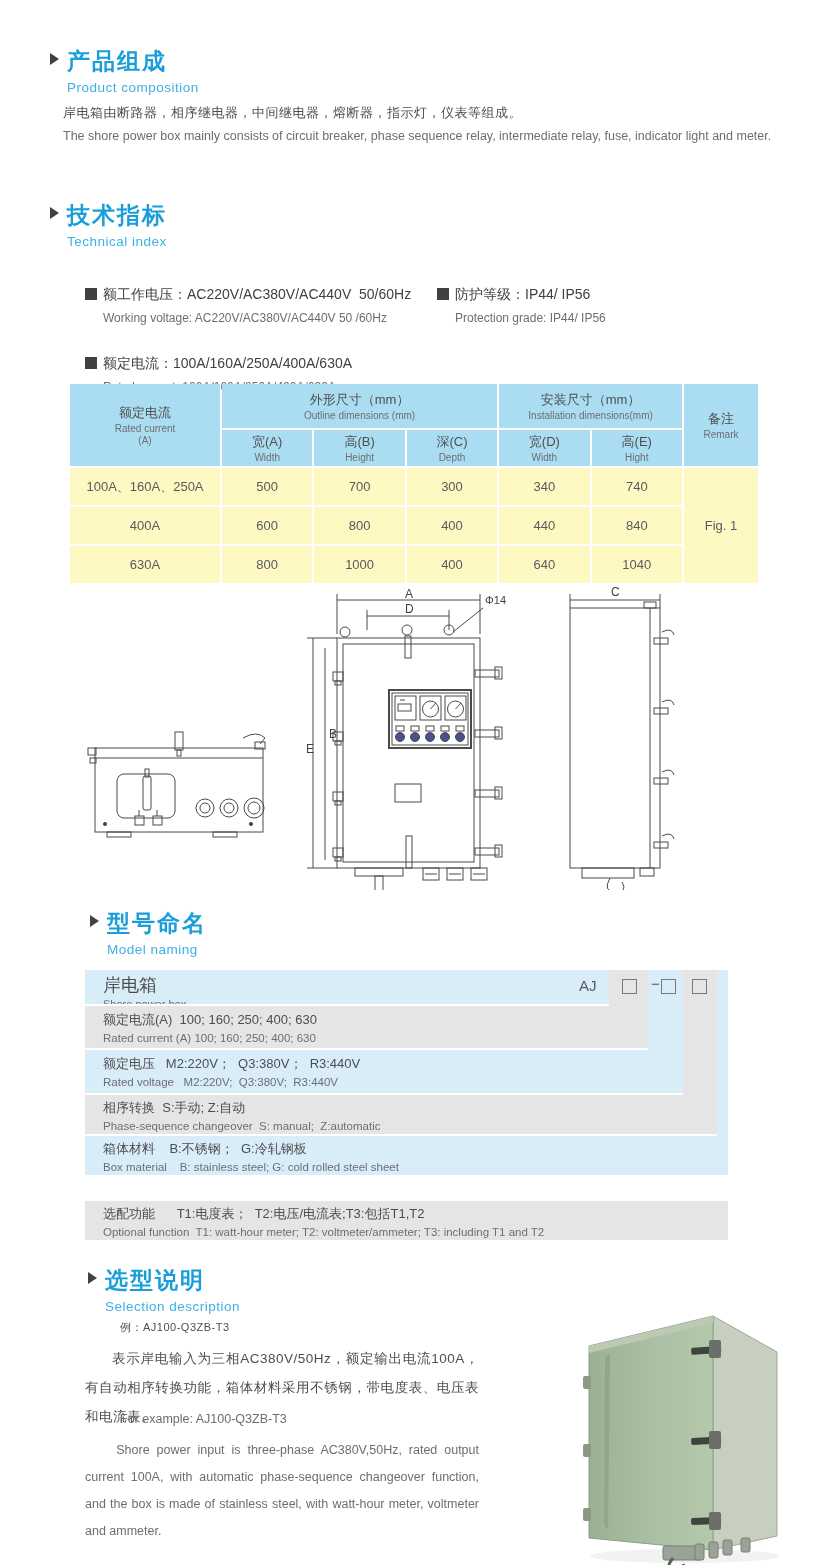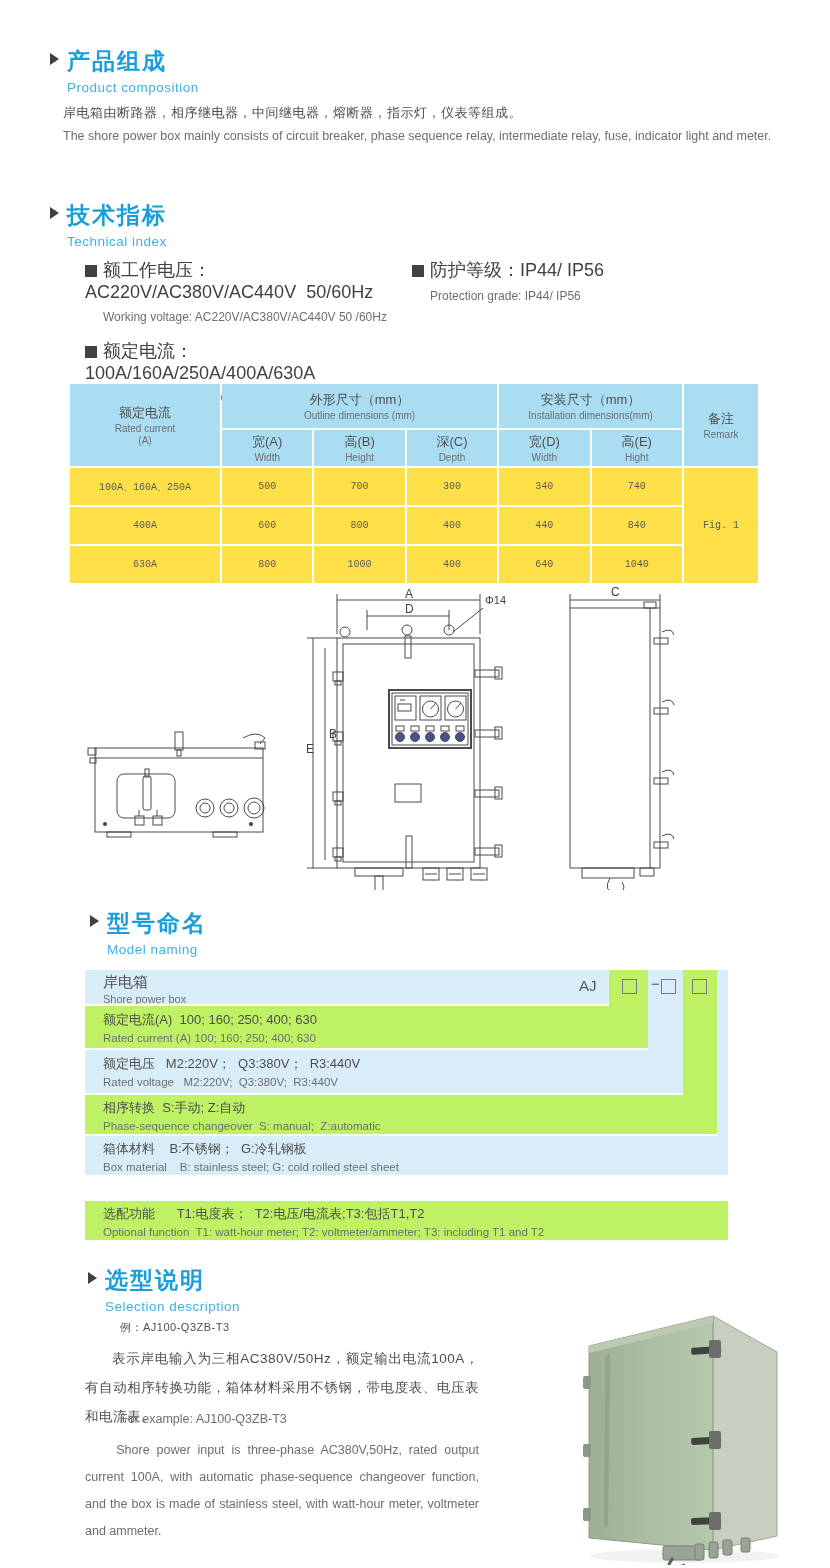--- a/index.html
+++ b/index.html
@@ -12,36 +12,36 @@
   .tri{width:0;height:0;border-left:9px solid #414042;border-top:6px solid transparent;
        border-bottom:6px solid transparent;margin:7px 8px 0 0;}
   .sec-title{font-size:23px;color:#199ed9;letter-spacing:2px;font-weight:bold;}
   .sec-sub{font-size:13.5px;color:#3fb0e3;margin-top:3px;letter-spacing:0.5px;}
 
   .zh-p{font-size:13px;color:#4d4e50;letter-spacing:0.5px;}
   .en-p{font-size:12.5px;color:#6d6e71;}
 
   
   .spec{margin-bottom:13px;}
-  .spec .zh{font-size:18px;color:#414042;white-space:pre-wrap;}
+  .spec .zh{font-size:14px;color:#414042;white-space:pre-wrap;margin-top:28px;}
   .sq{display:inline-block;width:12px;height:12px;background:#414042;margin-right:6px;vertical-align:-1px;}
   .spec .en{font-size:12px;color:#6d6e71;margin:6px 0 0 18px;line-height:17px;}
   .just{text-align:justify;}
 
   
   table.dims{border-collapse:separate;border-spacing:2px;table-layout:fixed;width:692px;}
   table.dims td{text-align:center;vertical-align:middle;padding:2px 0;}
   td.th{background:#abddf2;color:#4d4e50;font-size:13px;}
-  td.bd{background:#fde047;color:#595a5c;font-size:10px;font-family:Liberation Mono, monospace;}
+  td.bd{background:#fef9c3;color:#595a5c;font-size:13px;}
   .cell-en{font-size:10px;color:#6d6e71;margin-top:1px;}
 
   
   .m-row{position:absolute;left:0;overflow:hidden;}
   .m-lb{background:#d9edf8;}
-  .m-gy{background:#bef264;}
+  .m-gy{background:#e5e5e5;}
   .m-stripe{position:absolute;top:0;}
   .m-txt{padding:5px 0 0 18px;}
   .m-zh{font-size:13px;color:#4d4e50;white-space:pre-wrap;}
   .m-en{font-size:11.5px;color:#6d6e71;margin-top:3px;white-space:pre-wrap;}
   .code-box{position:absolute;width:13px;height:13px;border:1.5px solid #77797c;background:transparent;}
   .code-txt{position:absolute;font-size:15px;color:#58595b;}
 
   svg text{font-family:"Liberation Sans", sans-serif;}
 </style>
 </head>
@@ -71,21 +71,21 @@
     <div class="spec">
       <div class="zh"><span class="sq"></span><span>额工作电压：AC220V/AC380V/AC440V  50/60Hz</span></div>
       <div class="en">Working voltage: AC220V/AC380V/AC440V 50 /60Hz</div>
     </div>
     <div class="spec">
       <div class="zh"><span class="sq"></span><span>额定电流：100A/160A/250A/400A/630A</span></div>
       <div class="en">Rated current: 100A/160A/250A/400A/630A</div>
     </div>
   </div>
 
-  <div class="abs" style="left:412px;top:258px;width:340px;">
+  <div class="abs" style="left:437px;top:258px;width:340px;">
     <div class="spec">
       <div class="zh"><span class="sq"></span><span>防护等级：IP44/ IP56</span></div>
       <div class="en">Protection grade: IP44/ IP56</div>
     </div>
   </div>
 
   <table class="dims abs" style="left:68px;top:382px;">
     <tbody>
         <tr style="height:44px;">
       <td class="th" rowspan="2" style="width:150px;">
@@ -300,21 +300,21 @@
 
   <div class="abs" style="left:85px;top:970px;width:643px;height:246px;">
 
     <div class="m-stripe m-gy" style="left:524px;width:39px;height:78px;"></div>
     <div class="m-stripe m-lb" style="left:563px;width:35px;height:123px;"></div>
     <div class="m-stripe m-gy" style="left:598px;width:34px;height:164px;"></div>
     <div class="m-stripe m-lb" style="left:632px;width:11px;height:205px;"></div>
 
     <div class="m-row m-lb" style="top:0;height:34px;width:524px;">
       <div class="m-txt" style="padding-top:3px;">
-        <div class="m-zh" style="font-size:15px;">岸电箱</div>
+        <div class="m-zh" style="font-size:18px;">岸电箱</div>
         <div class="m-en" style="margin-top:1px;font-size:11px;">Shore power box</div>
       </div>
     </div>
     <div class="m-row m-gy" style="top:36px;height:42px;width:563px;">
       <div class="m-txt">
         <div class="m-zh">额定电流(A)  100; 160; 250; 400; 630</div>
         <div class="m-en">Rated current (A) 100; 160; 250; 400; 630</div>
       </div>
     </div>
     <div class="m-row m-lb" style="top:80px;height:43px;width:598px;">

